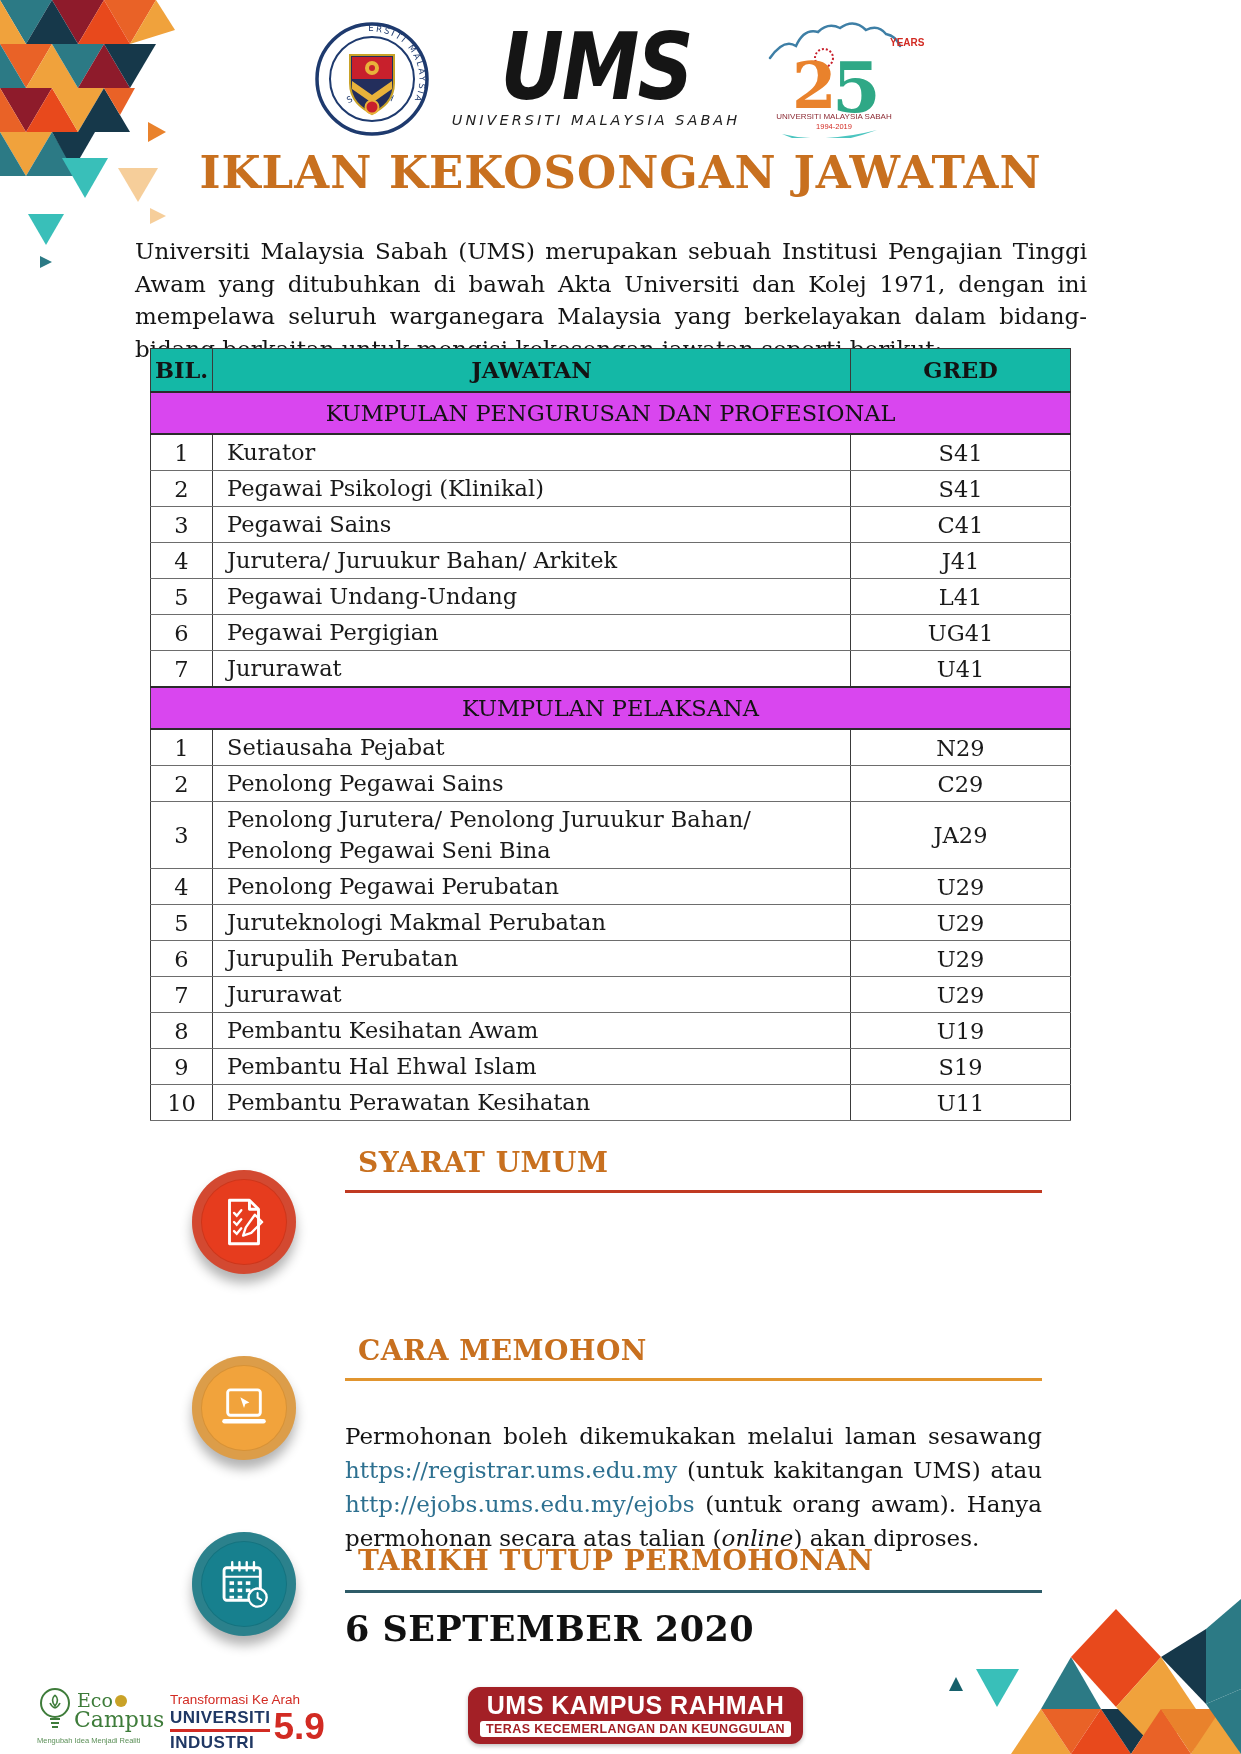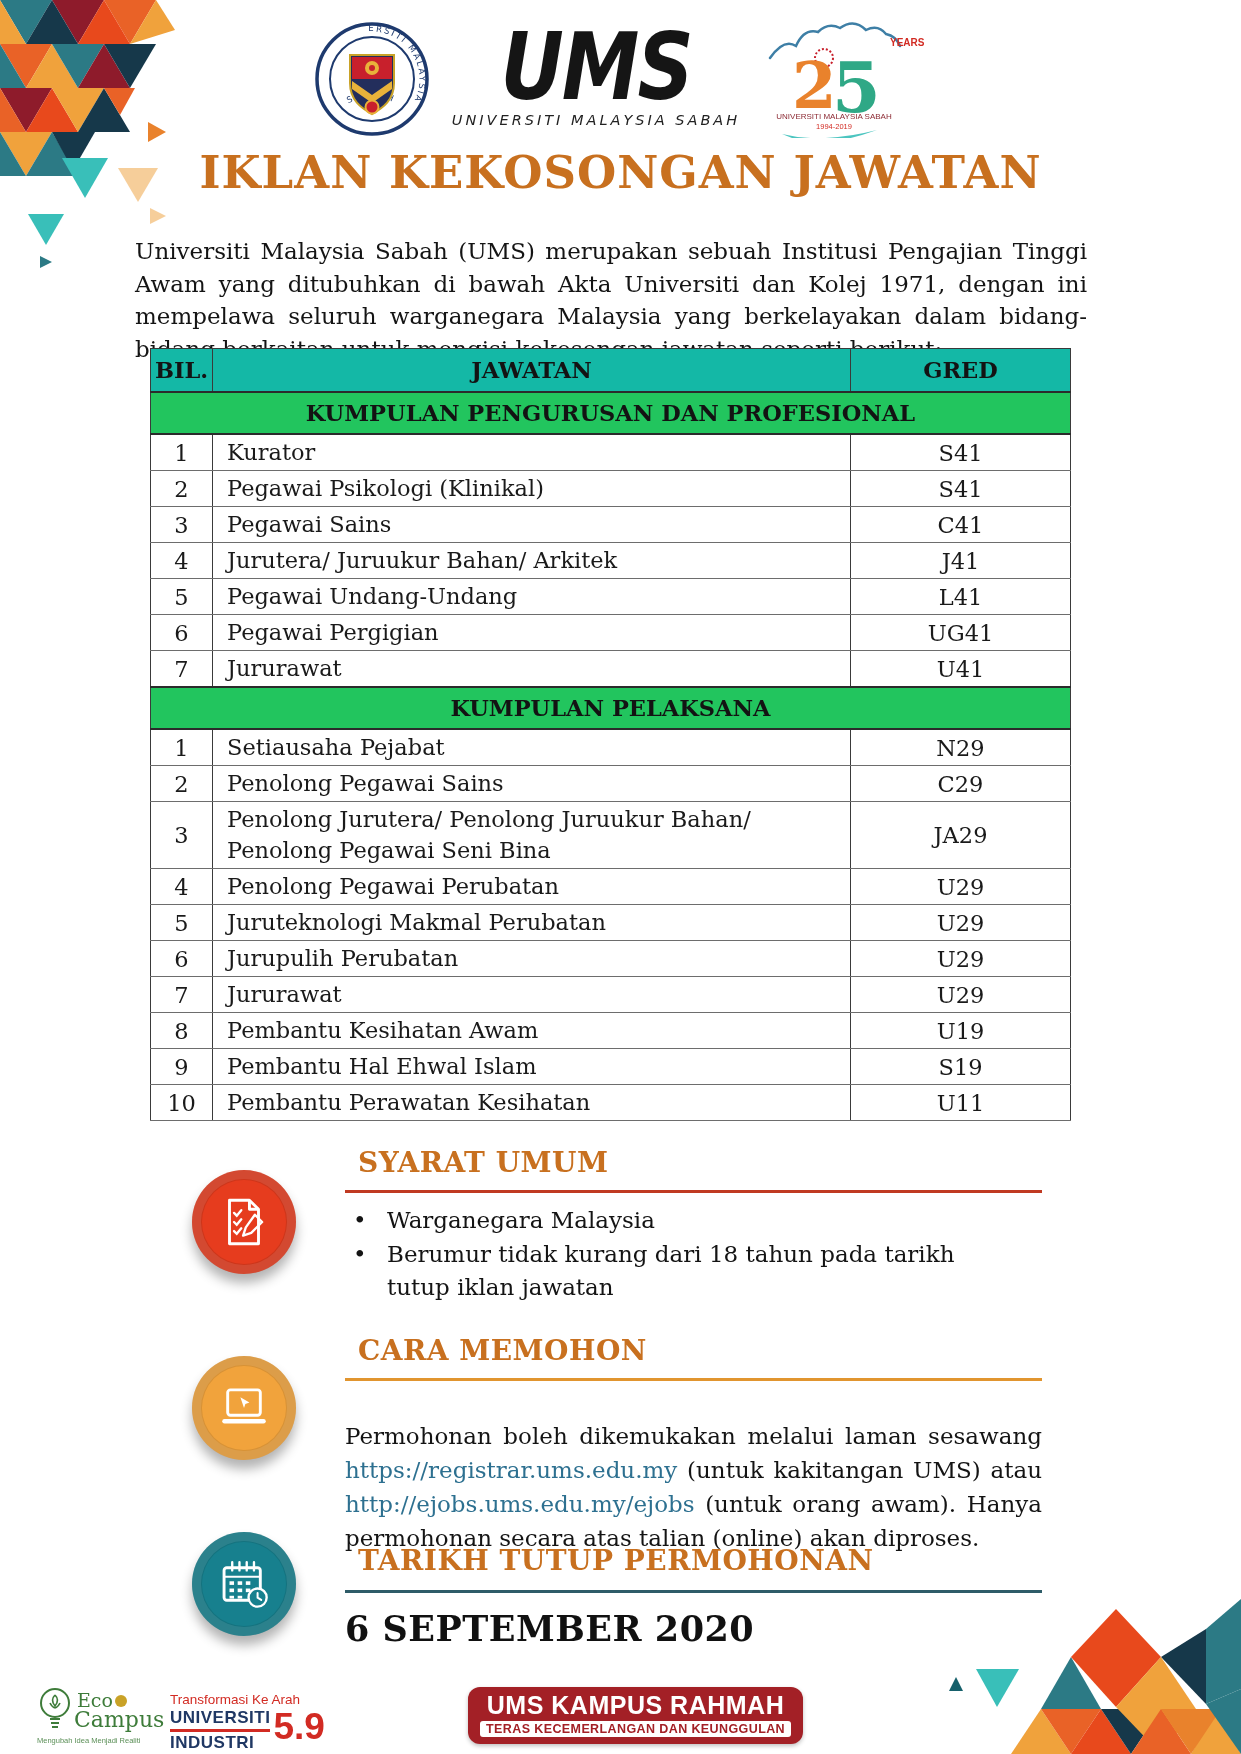--- a/index.html
+++ b/index.html
@@ -39,21 +39,21 @@
   table.jobs col.c-bil  { width:62px; }
   table.jobs col.c-jaw  { width:638px; }
   table.jobs col.c-gred { width:220px; }
   table.jobs th, table.jobs td { border:1px solid #3a3a3a; font-size:22.5px; padding:0; }
   table.jobs thead th {
     background:#14b8a6; height:42px; font-weight:bold; text-align:center; color:#131313;
     border-bottom:2px solid #2b2b2b;
     margin-left:21px;
   }
   table.jobs tr.sec td {
-    background:#22c55e; height:40px; font-weight:bold; text-align:center; color:#131313;
+    background:#d946ef; height:40px; font-weight:normal; text-align:center; color:#131313;
     border-top:2px solid #2b2b2b; border-bottom:2px solid #2b2b2b;
   }
   table.jobs td.bil  { text-align:center; height:35px; }
   table.jobs td.jaw  { text-align:left; padding:2px 6px 2px 14px; line-height:31px; }
   table.jobs td.gred { text-align:center; }
   table.jobs tbody tr.row td { border-top:1px solid #6d6d6d; border-bottom:1px solid #6d6d6d; }
 
   
   .info-icon {
     position:absolute; left:192px; width:104px; height:104px; border-radius:50%;
@@ -76,21 +76,21 @@
 
   ul.bullets { position:absolute; left:345px; top:1204px; margin:0; padding:0; list-style:none; width:660px; }
   ul.bullets li { position:relative; padding-left:42px; font-size:23px; line-height:33.5px; color:#141414; }
   ul.bullets li::before { content:"•"; position:absolute; left:8px; top:0; font-size:23px; }
 
   .cara-text {
     position:absolute; left:345px; top:1396px; width:697px;
     font-size:23px; line-height:34px; text-align:justify; color:#141414;
   }
   .cara-text a { color:#2D7090; text-decoration:none; cursor:pointer; }
-  .cara-text .it { }
+  .cara-text .it { font-style:italic; }
 
   .tarikh-date { position:absolute; left:345px; top:1608px; font-size:35px; font-weight:bold; color:#111; letter-spacing:0.5px; }
 
   
   .ecocampus { position:absolute; left:33px; top:1683px; }
   .industri  { position:absolute; left:170px; top:1692px; font-family:"Liberation Sans", sans-serif; }
   .industri .ln1 { color:#D22B23; font-size:13.5px; margin-bottom:1px; }
   .industri .row { display:flex; align-items:flex-start; }
   .industri .words { display:flex; flex-direction:column; }
   .industri .w1 { color:#203864; font-weight:bold; font-size:17px; letter-spacing:0.5px; border-bottom:3px solid #D22B23; padding-bottom:1px; }
@@ -301,24 +301,20 @@
       <path d="M16,8 h22 l10,10 v38 h-32 z" fill="none" stroke="#ffffff" stroke-width="3.2" stroke-linejoin="round"></path>
       <path d="M38,8 v10 h10" fill="none" stroke="#ffffff" stroke-width="3.2" stroke-linejoin="round"></path>
       <polyline points="21,22 24,25 29,19" fill="none" stroke="#ffffff" stroke-width="2.6" stroke-linecap="round"></polyline>
       <polyline points="21,32 24,35 29,29" fill="none" stroke="#ffffff" stroke-width="2.6" stroke-linecap="round"></polyline>
       <polyline points="21,42 24,45 29,39" fill="none" stroke="#ffffff" stroke-width="2.6" stroke-linecap="round"></polyline>
       <path d="M44,24 l8,8 -12,12 -9,3 3,-9 z" fill="none" stroke="#ffffff" stroke-width="2.6" stroke-linejoin="round"></path>
     </svg>
   </div>
   <div class="info-title t-syarat">SYARAT UMUM</div>
   <div class="info-rule r-syarat"></div>
-  <ul class="bullets">
-    <li>Warganegara Malaysia</li>
-    <li>Berumur tidak kurang dari 18 tahun pada tarikh tutup iklan jawatan</li>
-  </ul>
 
   <div class="info-icon icon-cara">
     <svg width="58" height="58" viewBox="0 0 64 64">
       <rect x="14" y="12" width="36" height="28" rx="3" fill="none" stroke="#ffffff" stroke-width="3.2"></rect>
       <path d="M28,20 l10,6 -4.5,1.5 -1.5,4.5 z" fill="#ffffff"></path>
       <rect x="8" y="44" width="48" height="5" rx="2.5" fill="#ffffff"></rect>
     </svg>
   </div>
   <div class="info-title t-cara">CARA MEMOHON</div>
   <div class="info-rule r-cara"></div>

